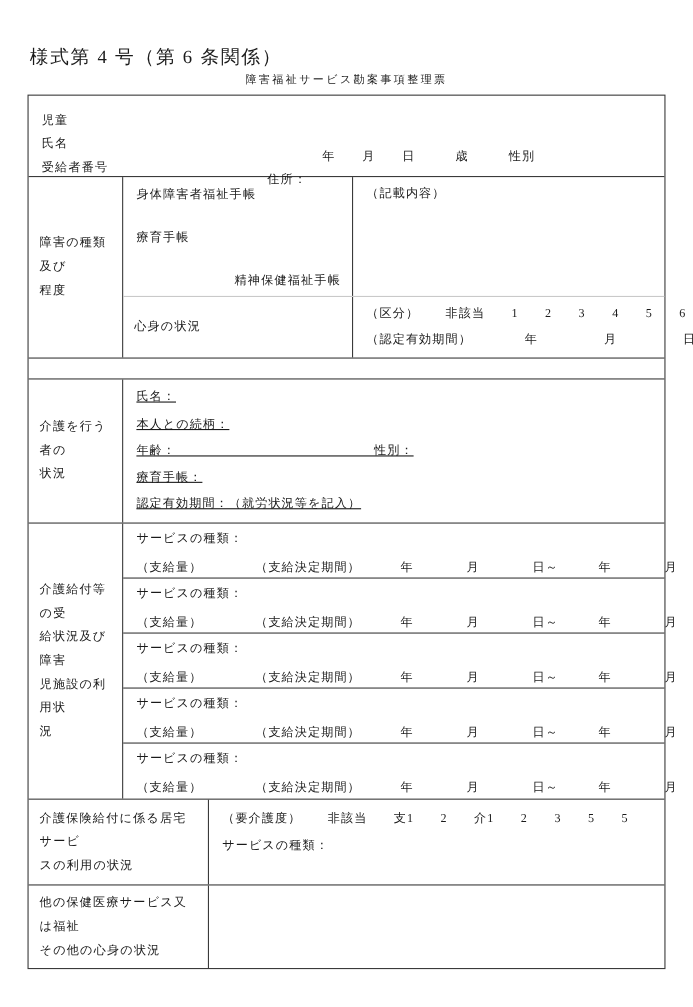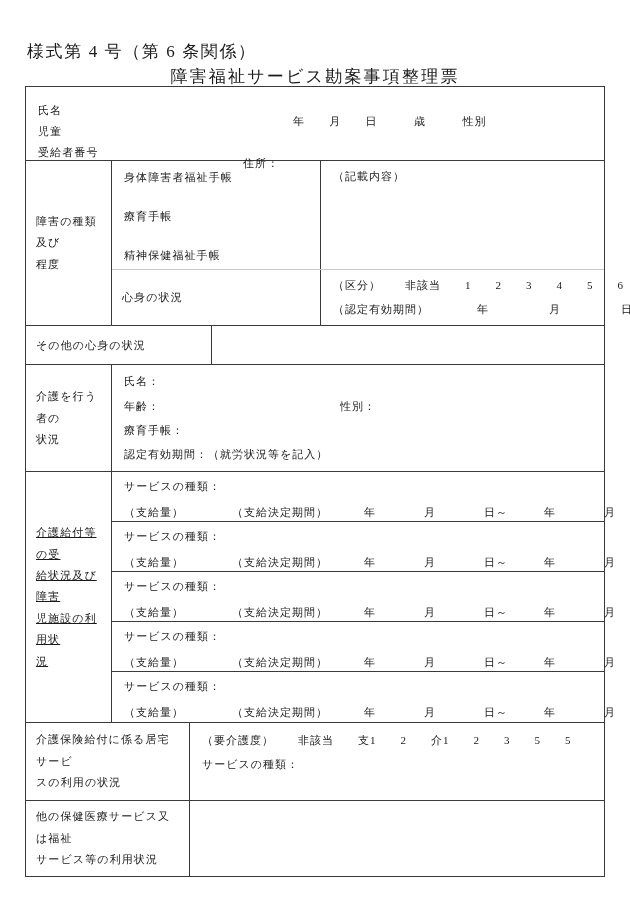--- a/index.html
+++ b/index.html
@@ -32,21 +32,21 @@
     font-size: 17px;
     letter-spacing: 1.6px;
     white-space: nowrap;
   }
   .doc-title {
     position: absolute;
     left: 0;
     top: 65px;
     width: 630px;
     text-align: center;
-    font-size: 17px;
+    font-size: 10px;
     letter-spacing: 2.2px;
     white-space: nowrap;
   }
 
   
   .tbl {
     position: absolute;
     left: 25px;
     top: 86px;
     width: 580px;
@@ -111,21 +111,21 @@
   }
 
   
   .tecyou { padding: 11px 10px 8px 12px; }
   .tecyou .t {
     letter-spacing: 1.1px;
     line-height: 1.0;
     margin-bottom: 28px;
     white-space: pre;
   }
-  .tecyou .t:last-child { margin-bottom: 0; }
+  .tecyou .t:last-child { margin-bottom: 0; text-align: right; }
 
   .stack { display: flex; flex-direction: column; }
   .sub { display: flex; }
   .sub.thin-top { border-top: 1px solid #c9c9c9; }
 
   
   .svc { }
   .svc-blk {
     border-bottom: 1.4px solid #3a3a3a;
     padding: 9px 10px 9px 12px;
@@ -152,25 +152,25 @@
 
   <div class="form-no">様式第 4 号（第 6 条関係）</div>
   <div class="doc-title">障害福祉サービス勘案事項整理票</div>
 
   <div class="tbl">
 
     <div class="row">
       <div class="cell" style="width:100%;">
         <div class="ident">
           <div class="l">
+            <span class="inl" style="left:0;">児童</span>
+          </div>
+          <div class="l">
             <span class="inl" style="left:0;">氏名</span>
             <span class="inl" style="left:255px;">年　　月　　日　　　歳　　　性別</span>
-          </div>
-          <div class="l">
-            <span class="inl" style="left:0;">児童</span>
           </div>
           <div class="l">
             <span class="inl" style="left:0;">受給者番号</span>
             <span class="inl" style="left:205px;">住所：</span>
           </div>
         </div>
       </div>
     </div>
 
     <div class="row">
@@ -204,47 +204,45 @@
               <div class="line">（区分）　　非該当　　1　　2　　3　　4　　5　　6</div>
               <div class="line">（認定有効期間）　　　　年　　　　　月　　　　　日～　　　　年　　　　　月　　　　　日</div>
             </div>
           </div>
         </div>
 
       </div>
     </div>
 
     <div class="row">
-      <div class="cell vsep lbl" style="width:186px;min-height:38px;">
-        <span class="lbl-txt">その他の心身の状況</span>
-      </div>
       <div class="cell" style="width:calc(100% - 186px);">
         <div class="body-cell">
           <div class="line"></div>
         </div>
       </div>
     </div>
 
     <div class="row">
       <div class="cell vsep lbl" style="width:86px;min-height:98px;">
         <span class="lbl-txt">介護を行う者の
 状況</span>
       </div>
       <div class="cell" style="width:calc(100% - 86px);">
-        <div class="body-cell" style="padding-top:10px;padding-bottom:10px;">
+        <div class="body-cell" style="padding-top:10px;padding-bottom:10px;text-decoration:underline;">
           <div class="line">氏名：</div>
+          <div class="line">本人との続柄：</div>
           <div class="line">年齢：　　　　　　　　　　　　　　　性別：</div>
           <div class="line">療育手帳：</div>
           <div class="line">認定有効期間：（就労状況等を記入）</div>
         </div>
       </div>
     </div>
 
     <div class="row">
-      <div class="cell vsep lbl" style="width:86px;min-height:250px;text-decoration:underline;">
+      <div class="cell vsep lbl" style="width:86px;min-height:250px;">
         <span class="lbl-txt">介護給付等の受
 給状況及び障害
 児施設の利用状
 況</span>
       </div>
       <div class="cell svc" style="width:calc(100% - 86px);">
         <div class="svc-blk">
           <div class="s1">サービスの種類：</div>
           <div class="s2">（支給量）　　　　（支給決定期間）　　　年　　　　月　　　　日～　　　年　　　　月　　　　日</div>
         </div>
@@ -276,21 +274,21 @@
         <div class="body-cell" style="padding-top:11px;">
           <div class="line">（要介護度）　　非該当　　支1　　2　　介1　　2　　3　　5　　5</div>
           <div class="line">サービスの種類：</div>
         </div>
       </div>
     </div>
 
     <div class="row last">
       <div class="cell vsep lbl" style="width:164px;min-height:75px;">
         <span class="lbl-txt">他の保健医療サービス又は福祉
-サービス等の利用状況</span>
+その他の心身の状況</span>
       </div>
       <div class="cell" style="width:calc(100% - 164px);">
         <div class="body-cell">
           <div class="line"></div>
         </div>
       </div>
     </div>
 
   </div>
 </div>

